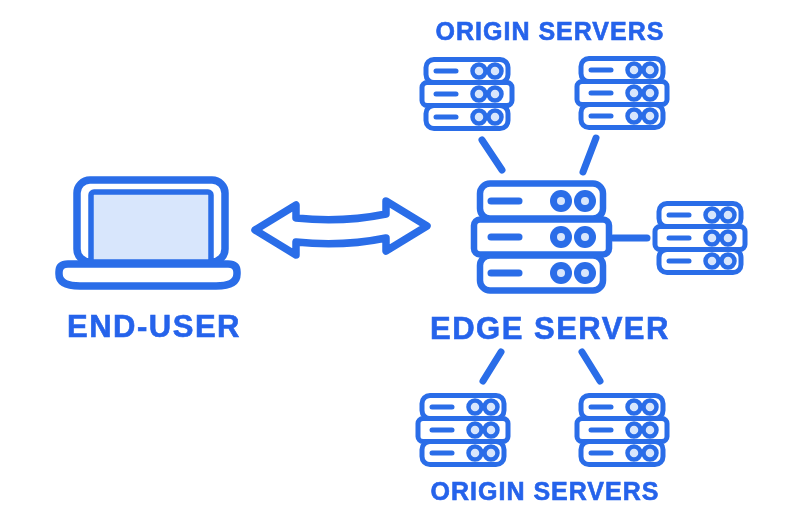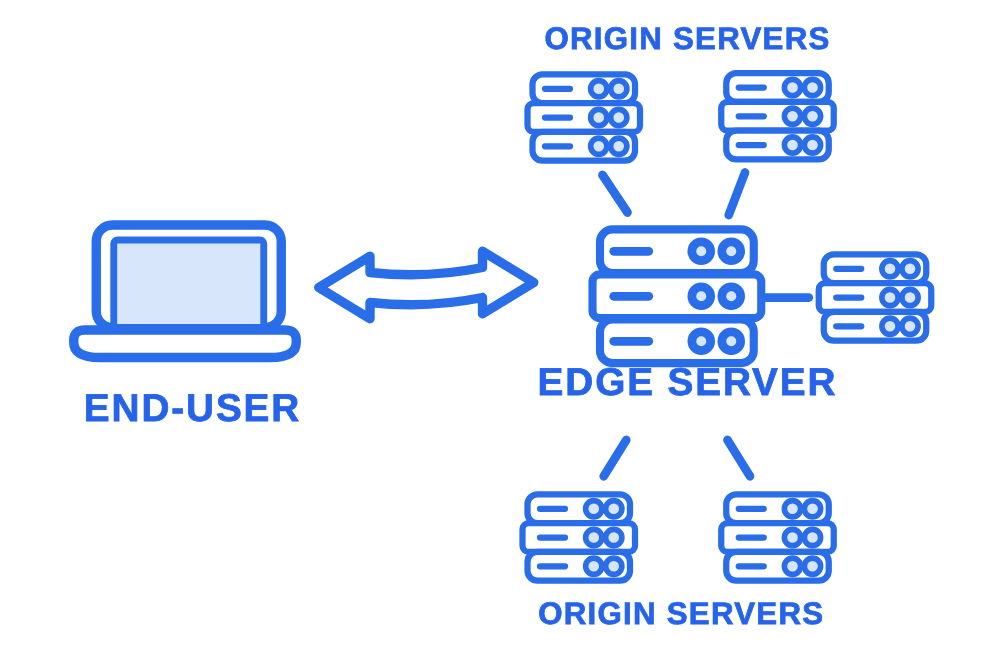--- a/index.html
+++ b/index.html
@@ -102,16 +102,16 @@
 
     <g transform="translate(252,196)">
       <path class="outline" d="M3,34 L44,9 L44,22 Q90,27 134,18 L134,5 L175,30 L134,55 L134,42 Q90,51 44,46 L44,59 Z"></path>
     </g>
   </svg>
 
   <div class="lbl lbl-sm" style="left:400px;top:17px;width:300px;">ORIGIN SERVERS</div>
 
   <div class="lbl lbl-lg" style="left:4px;top:309px;width:300px;">END-USER</div>
 
-  <div class="lbl lbl-lg" style="left:400px;top:288px;width:300px;">EDGE SERVER</div>
+  <div class="lbl lbl-lg" style="left:400px;top:311px;width:300px;">EDGE SERVER</div>
 
   <div class="lbl lbl-sm" style="left:395px;top:477px;width:300px;">ORIGIN SERVERS</div>
 </div>
 
 </body></html>

